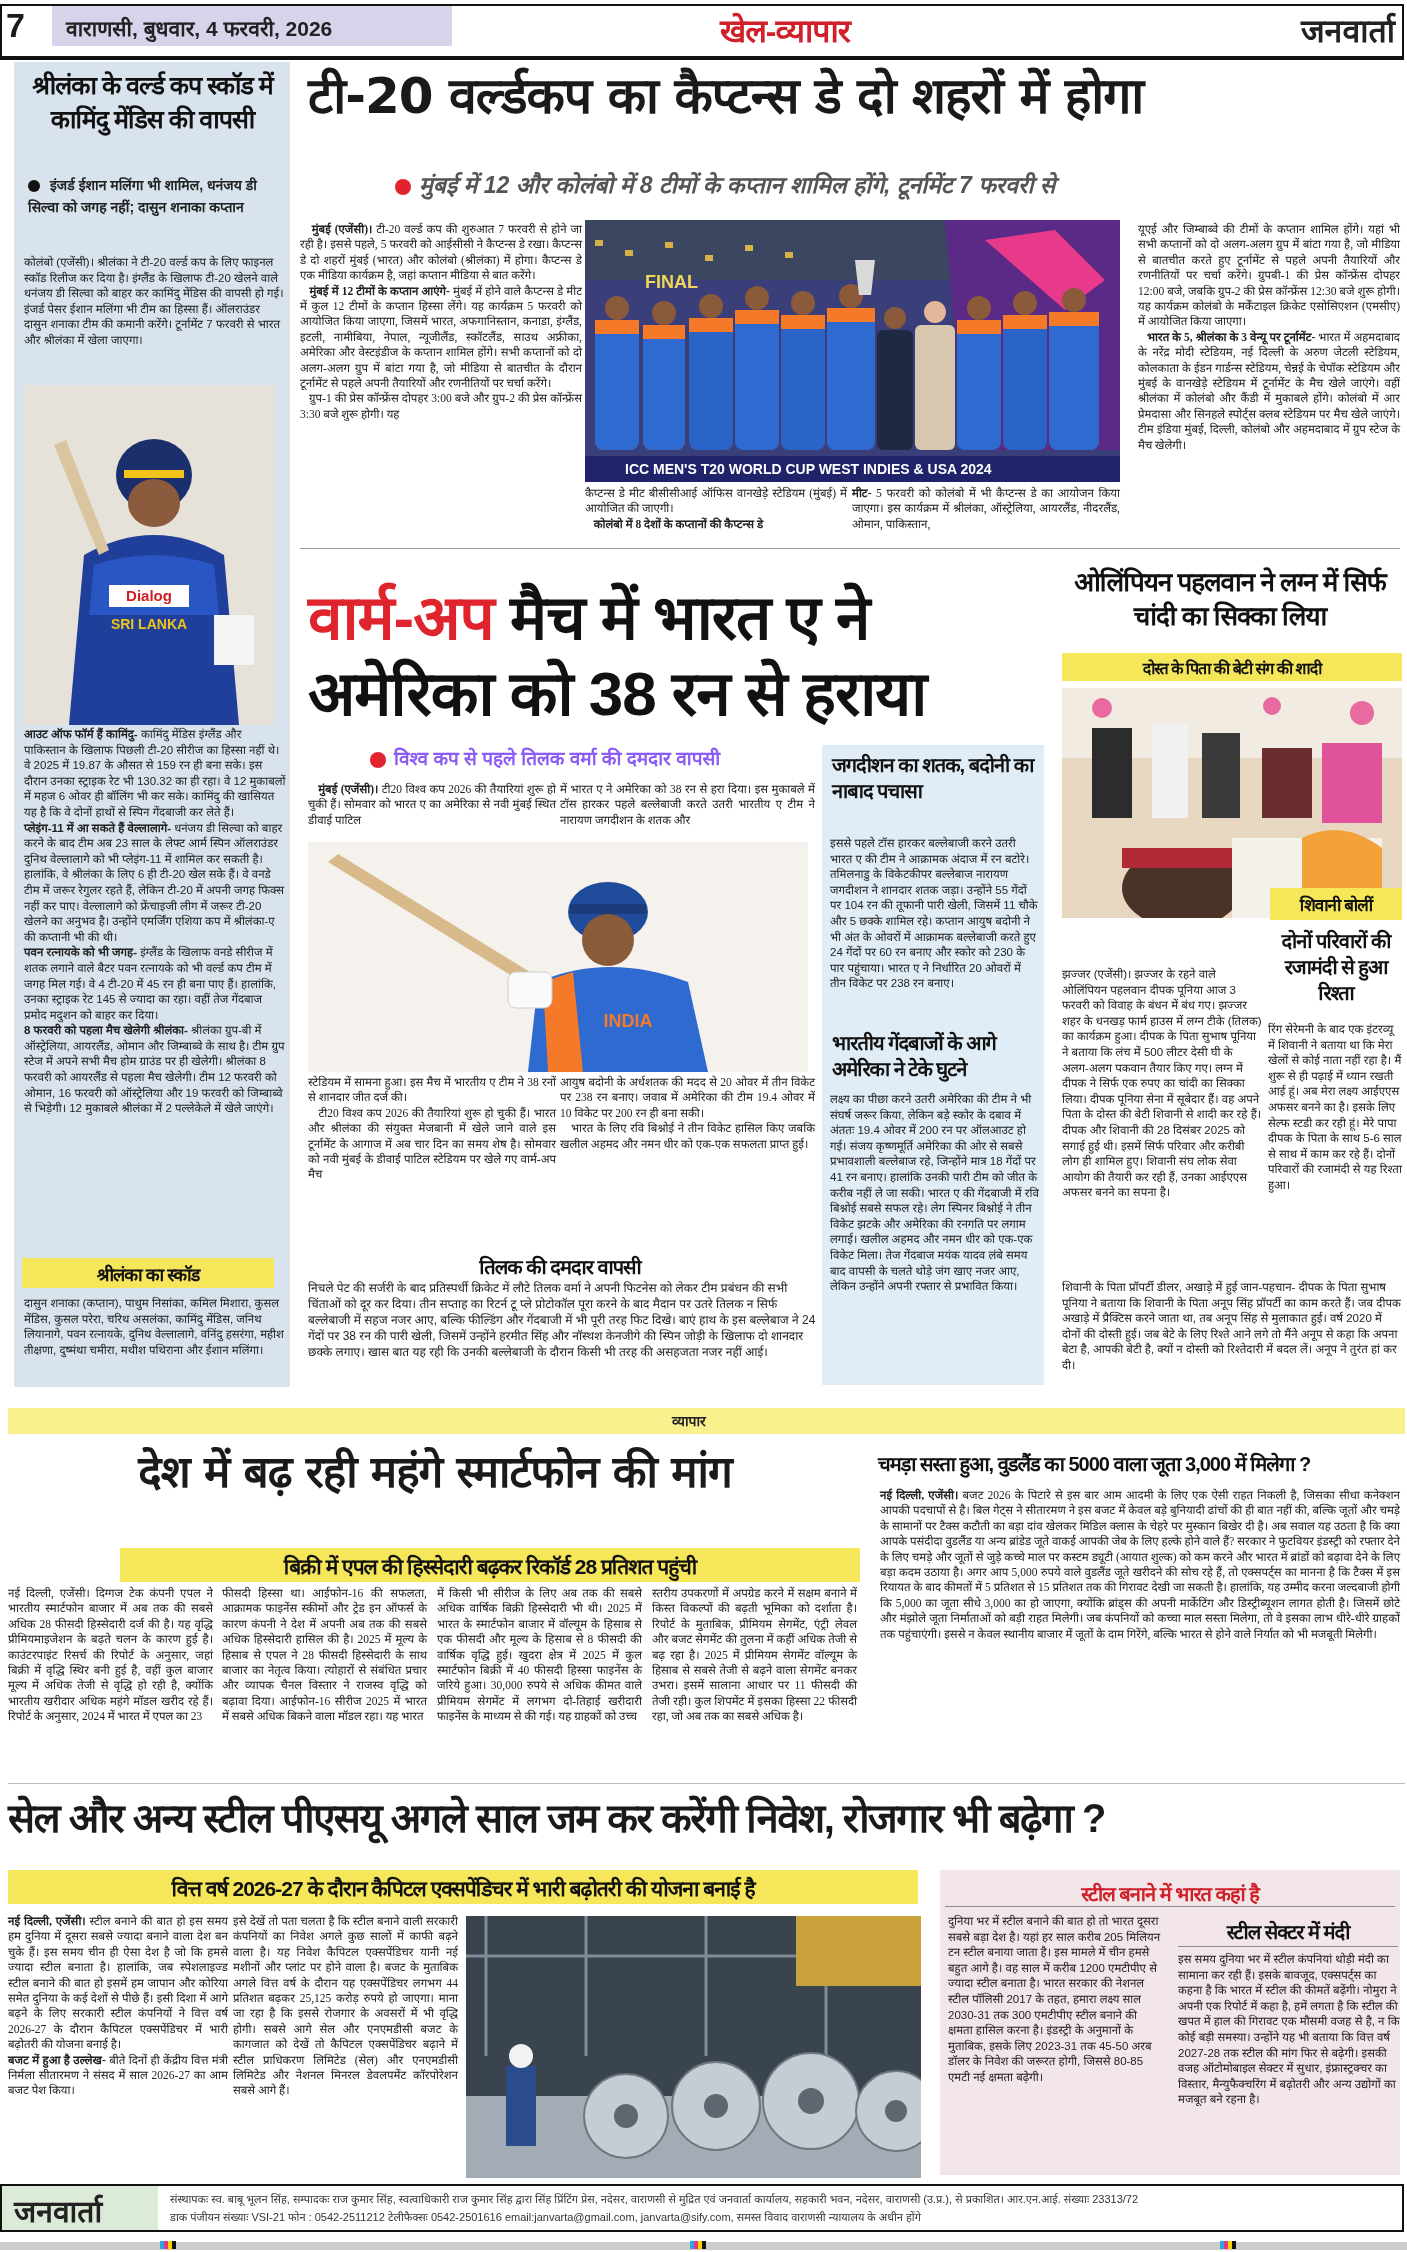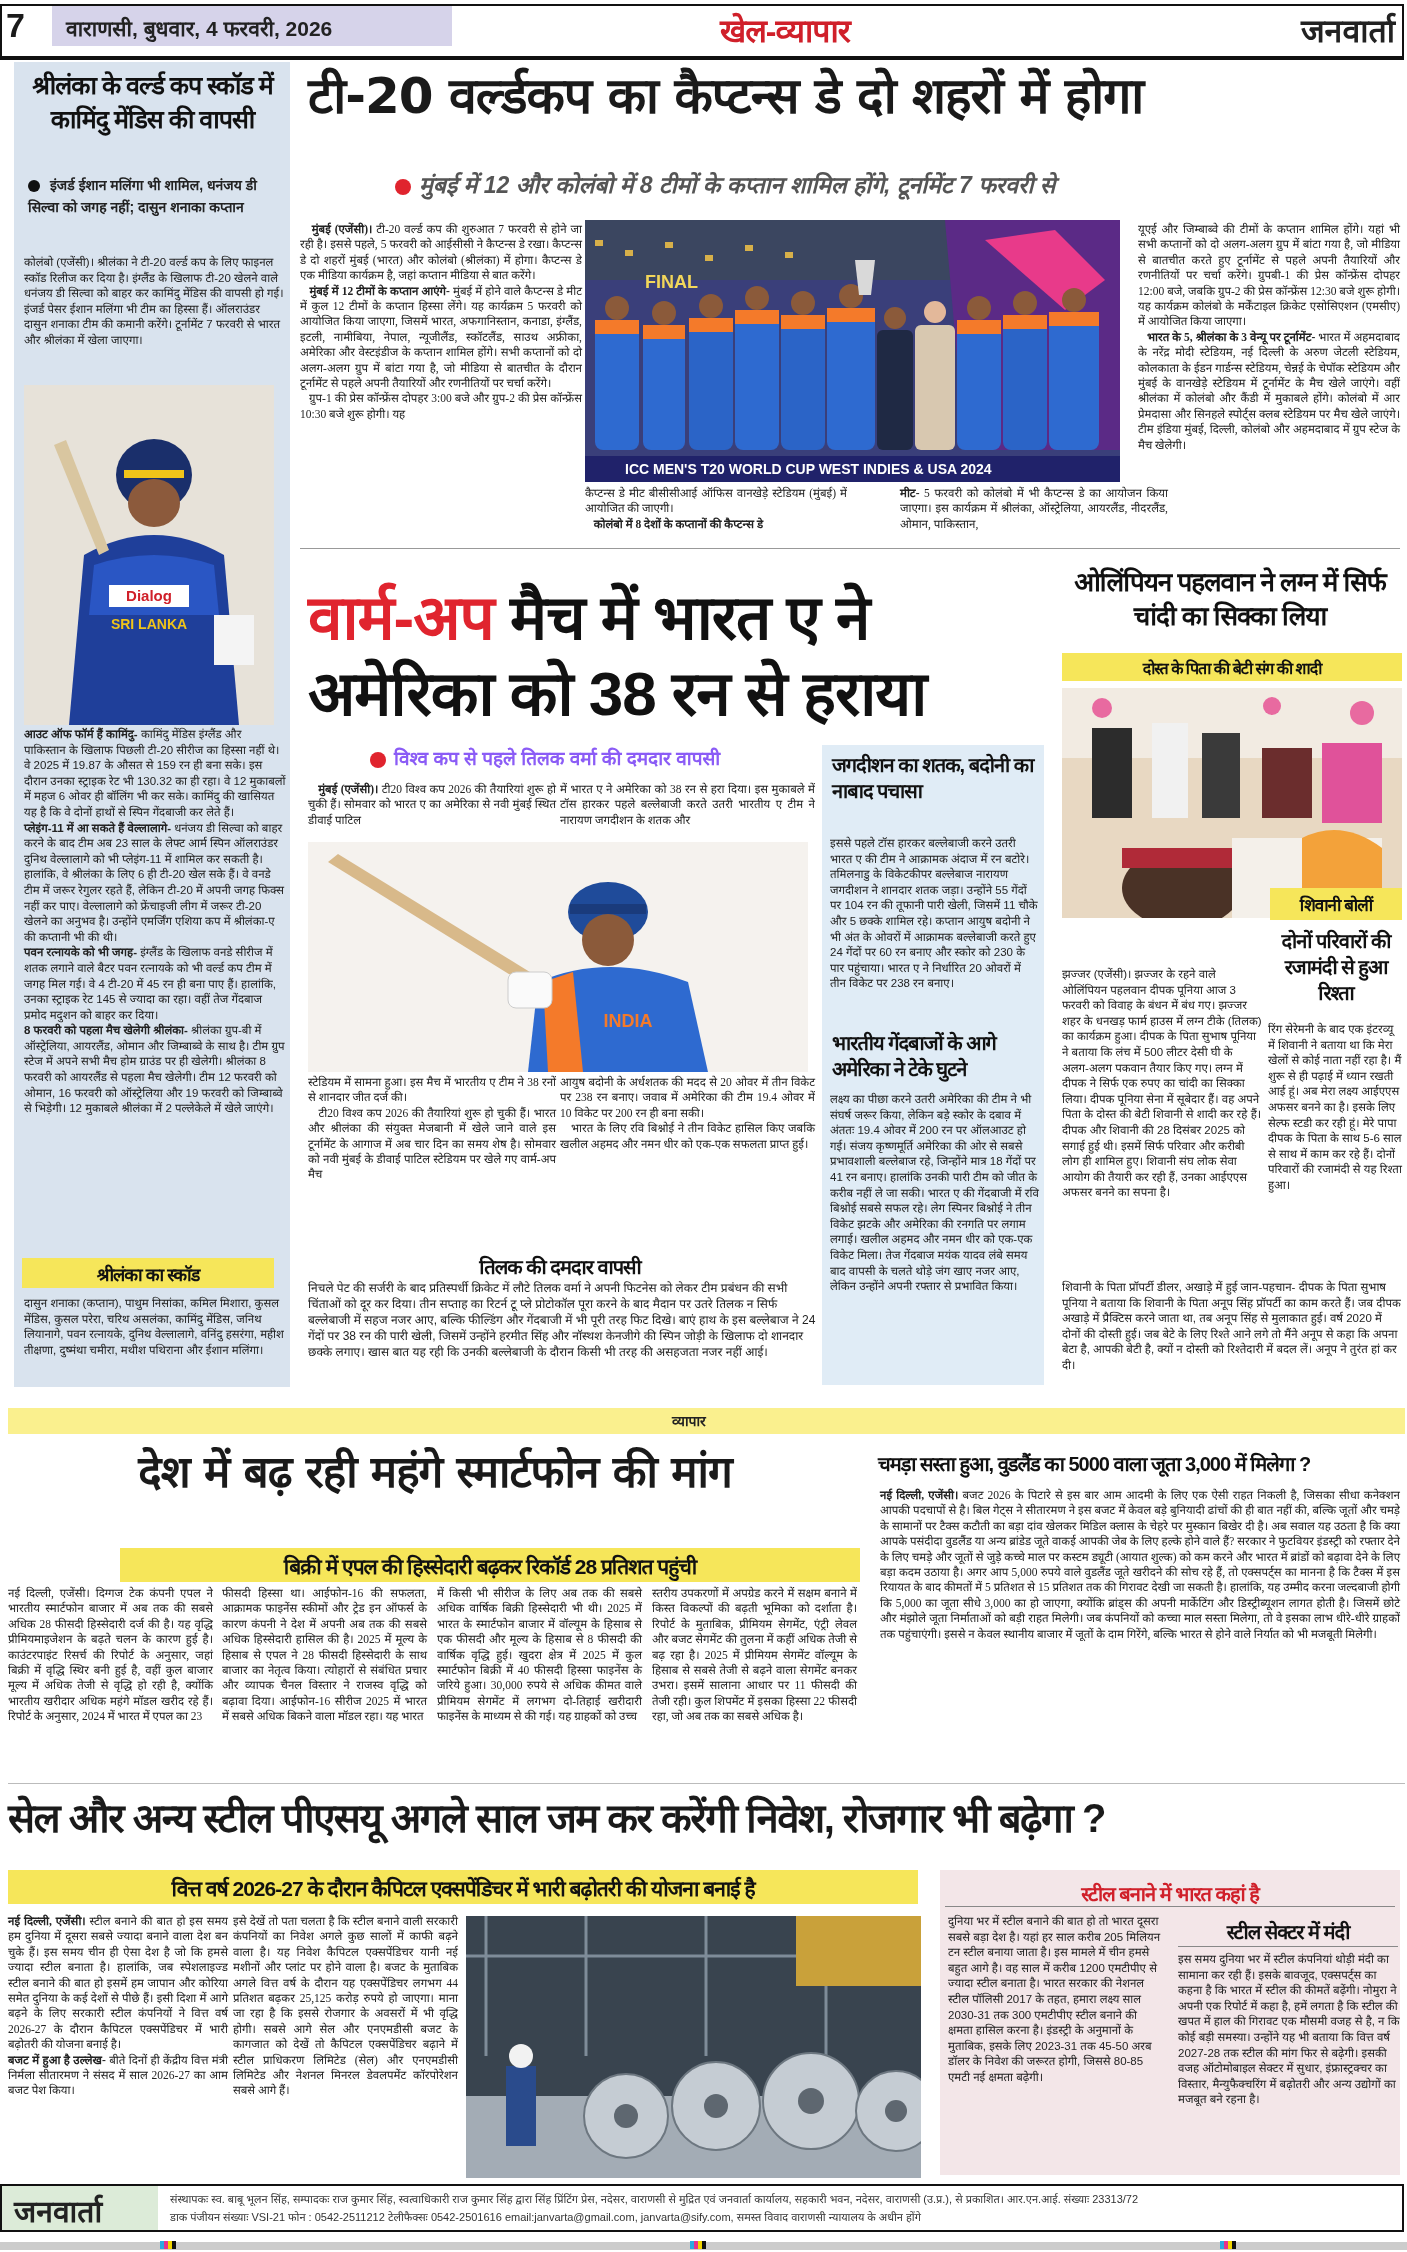--- a/index.html
+++ b/index.html
@@ -32,21 +32,21 @@
   #squad-title { left: 22px; top: 1262px; width: 252px; text-align: center; font-size: 18px; }
   #squad-body { left: 24px; top: 1296px; width: 262px; }
 
   
   #main-hl { left: 308px; top: 66px; width: 1090px; font-size: 50px; line-height: 60px; font-weight: bold; font-family: "DejaVu Sans", sans-serif; letter-spacing: -1px; }
   #main-deck { left: 395px; top: 168px; width: 980px; font-size: 23px; font-weight: bold; font-style: italic; color: #555; }
   .red-dot { display: inline-block; width: 16px; height: 16px; border-radius: 50%; background: #e0242e; margin-right: 8px; vertical-align: middle; }
   #cd-col1 { left: 300px; top: 222px; width: 282px; }
   #cd-photo { left: 585px; top: 220px; width: 535px; height: 262px; background: linear-gradient(180deg,#3a4a6e 0%,#4c5f94 30%,#2a5db0 60%,#1e3d7b 100%); overflow: hidden; }
   #cd-col2 { left: 585px; top: 486px; width: 262px; }
-  #cd-col3 { left: 900px; top: 486px; width: 268px; }
+  #cd-col3 { left: 852px; top: 486px; width: 268px; }
   #cd-col4 { left: 1138px; top: 222px; width: 262px; }
   #rule1 { left: 300px; top: 548px; width: 1100px; border-top: 1px solid #999; }
 
   
   #wu-hl { left: 308px; top: 580px; width: 750px; font-size: 62px; line-height: 76px; }
   #wu-hl .red { color: #e0242e; }
   #wu-deck { left: 370px; top: 745px; font-size: 19px; font-weight: bold; color: #8b5cf6; }
   #wu-col1 { left: 308px; top: 782px; width: 248px; }
   #wu-photo { left: 308px; top: 842px; width: 500px; height: 230px; background: linear-gradient(135deg,#fafafa 0%,#f0ece6 40%,#e9e4dc 100%); overflow: hidden; }
   #wu-col2 { left: 560px; top: 782px; width: 255px; }
@@ -157,21 +157,21 @@
 <div id="squad-title" class="abs hl">श्रीलंका का स्कॉड</div>
 <div id="squad-body" class="abs sans-text">दासुन शनाका (कप्तान), पाथुम निसांका, कमिल मिशारा, कुसल मेंडिस, कुसल परेरा, चरिथ असलंका, कामिंदु मेंडिस, जनिथ लियानागे, पवन रत्नायके, दुनिथ वेल्लालागे, वनिंदु हसरंगा, महीश तीक्षणा, दुष्मंथा चमीरा, मथीश पथिराना और ईशान मलिंगा।</div>
 
 <div id="main-hl" class="abs">टी-20 वर्ल्डकप का कैप्टन्स डे दो शहरों में होगा</div>
 <div id="main-deck" class="abs">
   <span class="red-dot"></span><span>मुंबई में 12 और कोलंबो में 8 टीमों के कप्तान शामिल होंगे, टूर्नामेंट 7 फरवरी से</span>
 </div>
 <div id="cd-col1" class="abs body-text">
   <p>&nbsp;&nbsp;&nbsp;<b class="lead">मुंबई (एजेंसी)।</b><span> टी-20 वर्ल्ड कप की शुरुआत 7 फरवरी से होने जा रही है। इससे पहले, 5 फरवरी को आईसीसी ने कैप्टन्स डे रखा। कैप्टन्स डे दो शहरों मुंबई (भारत) और कोलंबो (श्रीलंका) में होगा। कैप्टन्स डे एक मीडिया कार्यक्रम है, जहां कप्तान मीडिया से बात करेंगे।</span></p>
   <p>&nbsp;&nbsp;&nbsp;<b class="lead">मुंबई में 12 टीमों के कप्तान आएंगे-</b><span> मुंबई में होने वाले कैप्टन्स डे मीट में कुल 12 टीमों के कप्तान हिस्सा लेंगे। यह कार्यक्रम 5 फरवरी को आयोजित किया जाएगा, जिसमें भारत, अफगानिस्तान, कनाडा, इंग्लैंड, इटली, नामीबिया, नेपाल, न्यूजीलैंड, स्कॉटलैंड, साउथ अफ्रीका, अमेरिका और वेस्टइंडीज के कप्तान शामिल होंगे। सभी कप्तानों को दो अलग-अलग ग्रुप में बांटा गया है, जो मीडिया से बातचीत के दौरान टूर्नामेंट से पहले अपनी तैयारियों और रणनीतियों पर चर्चा करेंगे।</span></p>
-  <p>&nbsp;&nbsp;&nbsp;<span>ग्रुप-1 की प्रेस कॉन्फ्रेंस दोपहर 3:00 बजे और ग्रुप-2 की प्रेस कॉन्फ्रेंस 10:30 बजे शुरू होगी। यह</span></p>
+  <p>&nbsp;&nbsp;&nbsp;<span>ग्रुप-1 की प्रेस कॉन्फ्रेंस दोपहर 3:00 बजे और ग्रुप-2 की प्रेस कॉन्फ्रेंस 3:30 बजे शुरू होगी। यह</span></p>
 </div>
 <div id="cd-photo" class="abs">
   <svg width="535" height="262" viewBox="0 0 535 262">
     <rect x="0" y="0" width="535" height="80" fill="#3b4660"></rect>
     <g fill="#d7b04a">
         <rect x="10" y="20" width="8" height="6"></rect>
         <rect x="40" y="30" width="8" height="6"></rect>
         <rect x="80" y="22" width="8" height="6"></rect>
         <rect x="120" y="35" width="8" height="6"></rect>
         <rect x="160" y="25" width="8" height="6"></rect>

